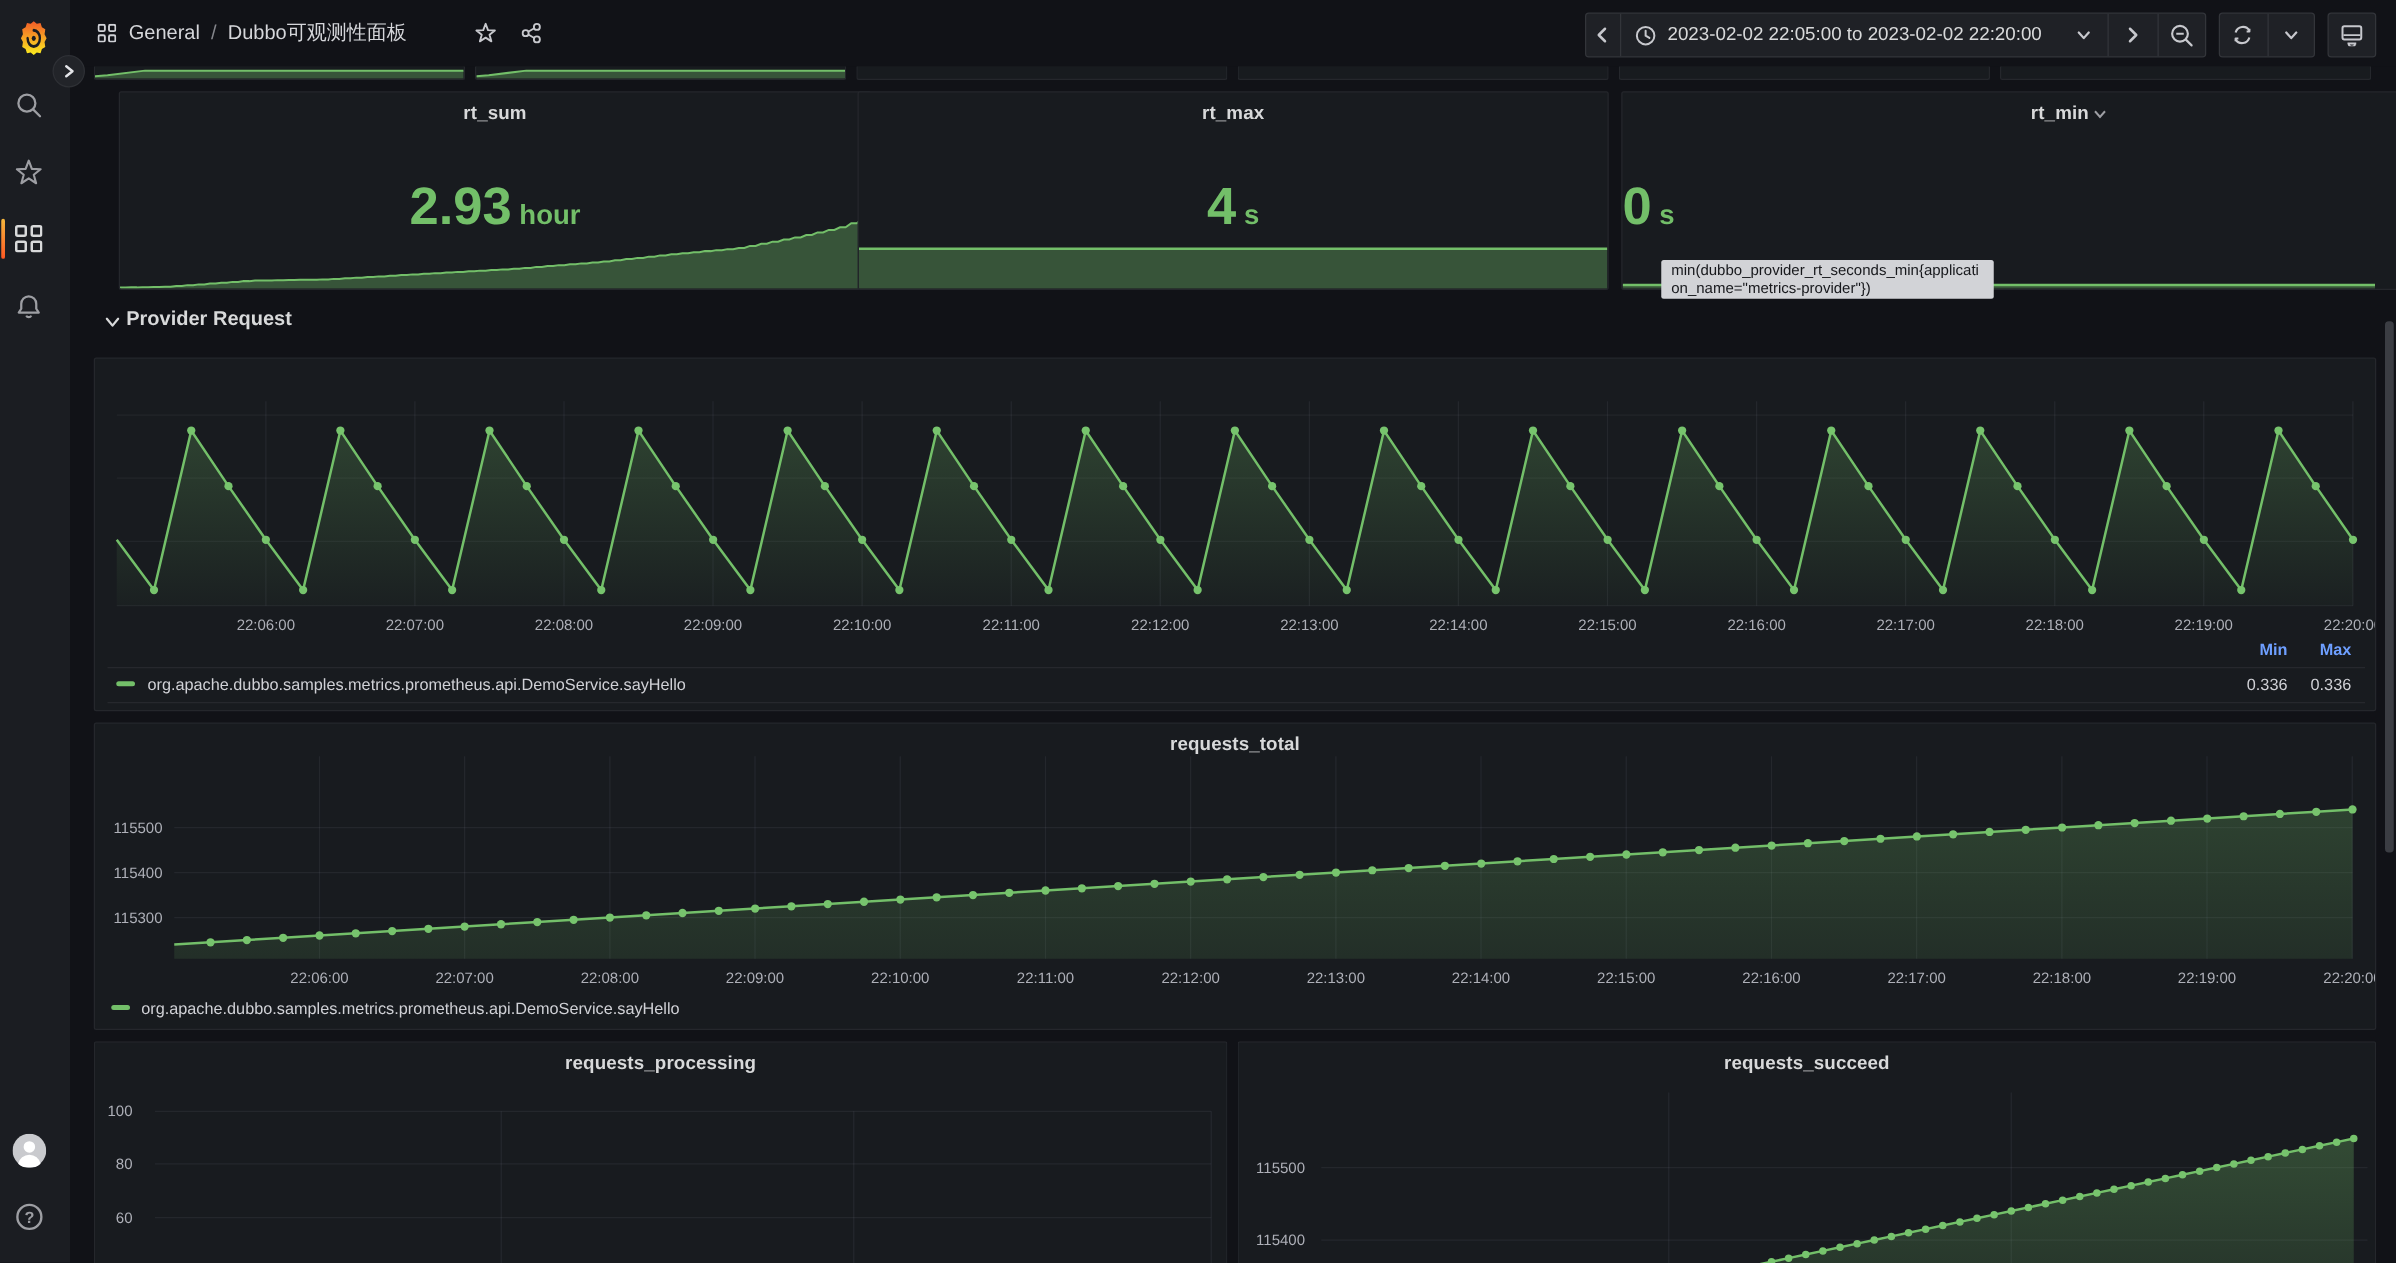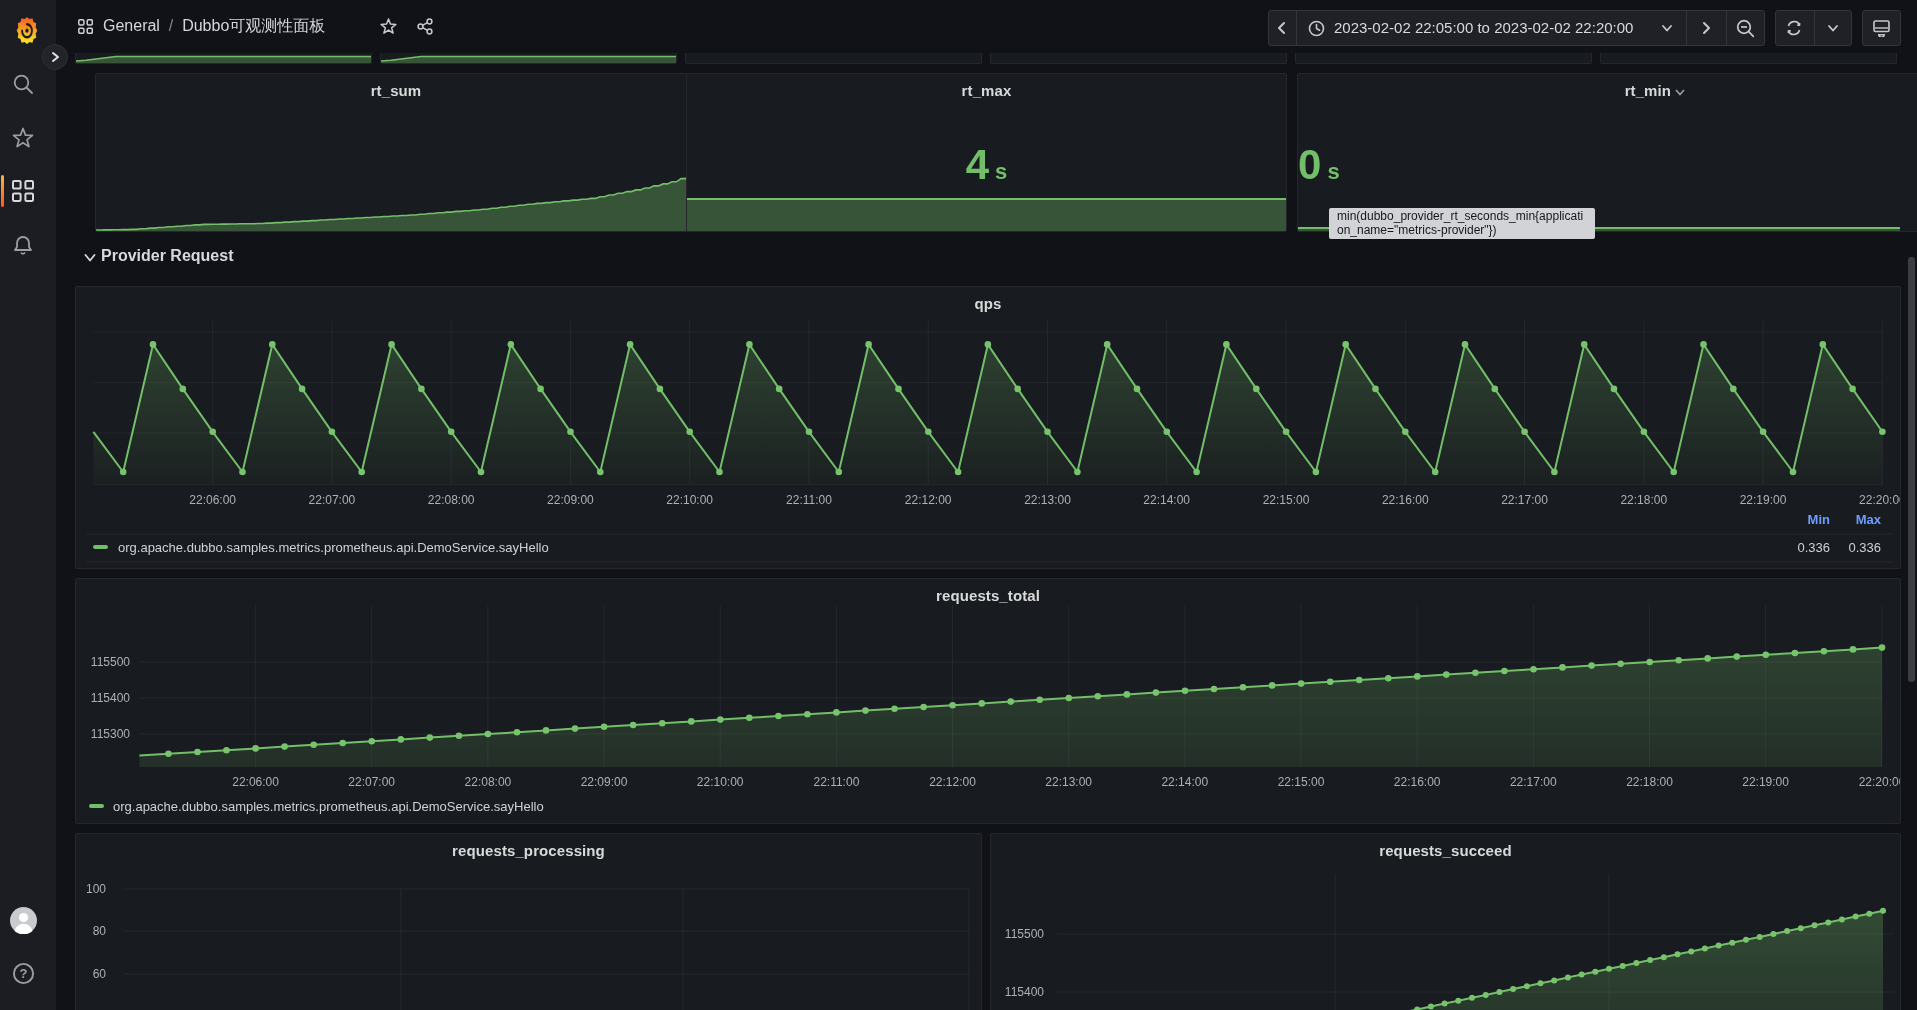--- a/index.html
+++ b/index.html
@@ -128,20 +128,23 @@
 <div class="panel" style="left:685px;top:53px;width:297px;height:11px;border-top:none;border-radius:0 0 2px 2px;"></div>
 <div class="panel" style="left:990px;top:53px;width:297px;height:11px;border-top:none;border-radius:0 0 2px 2px;"></div>
 <div class="panel" style="left:1295px;top:53px;width:297px;height:11px;border-top:none;border-radius:0 0 2px 2px;"></div>
 <div class="panel" style="left:1600px;top:53px;width:297px;height:11px;border-top:none;border-radius:0 0 2px 2px;"></div>
 <div class="panel" style="left:75px;top:73px;width:602px;height:159px;margin-left:20px;">
 <svg class="abs" style="left:0;bottom:0" width="601" height="159">
 <path d="M0.0,158.0 L4.5,158.0 L9.0,157.9 L13.5,157.9 L18.0,157.8 L22.5,157.8 L27.0,157.6 L31.5,157.6 L36.0,157.4 L40.5,157.4 L45.0,156.8 L49.5,156.8 L54.0,156.1 L58.5,156.1 L63.0,155.5 L67.5,155.5 L72.0,154.8 L76.5,154.8 L81.0,154.2 L85.5,154.2 L90.0,153.5 L94.5,153.5 L99.0,152.9 L103.5,152.9 L108.0,152.4 L112.5,152.4 L117.0,152.3 L121.5,152.3 L126.0,152.1 L130.5,152.1 L135.0,152.0 L139.5,152.0 L144.0,151.8 L148.5,151.8 L153.0,151.7 L157.5,151.7 L162.0,151.5 L166.5,151.5 L171.0,151.1 L175.5,151.1 L180.0,150.6 L184.5,150.6 L189.0,150.1 L193.5,150.1 L198.0,149.6 L202.5,149.6 L207.0,149.1 L211.5,149.1 L216.0,148.6 L220.5,148.6 L225.0,148.0 L229.5,148.0 L234.0,147.5 L238.5,147.5 L243.0,147.0 L247.5,147.0 L252.0,146.5 L256.5,146.5 L261.0,146.0 L265.5,146.0 L270.0,145.5 L274.5,145.5 L279.0,145.0 L283.5,145.0 L288.0,144.5 L292.5,144.5 L297.0,144.0 L301.5,144.0 L306.0,143.5 L310.5,143.5 L315.0,143.0 L319.5,143.0 L324.0,142.3 L328.5,142.3 L333.0,141.5 L337.5,141.5 L342.0,140.8 L346.5,140.8 L351.0,140.1 L355.5,140.1 L360.0,139.4 L364.5,139.4 L369.0,138.7 L373.5,138.7 L378.0,138.0 L382.5,138.0 L387.0,137.2 L391.5,137.2 L396.0,136.2 L400.5,136.2 L405.0,135.2 L409.5,135.2 L414.0,134.3 L418.5,134.3 L423.0,133.3 L427.5,133.3 L432.0,132.3 L436.5,132.3 L441.0,131.4 L445.5,131.4 L450.0,130.6 L454.5,130.6 L459.0,129.8 L463.5,129.8 L468.0,128.9 L472.5,128.9 L477.0,128.1 L481.5,128.1 L486.0,127.3 L490.5,127.3 L495.0,126.4 L499.5,126.4 L504.0,124.7 L508.5,124.7 L513.0,123.0 L517.5,123.0 L522.0,121.3 L526.5,121.3 L531.0,119.6 L535.5,119.6 L540.0,117.9 L544.5,117.9 L549.0,116.0 L553.5,116.0 L558.0,113.9 L562.5,113.9 L567.0,111.9 L571.5,111.9 L576.0,109.8 L580.5,109.8 L585.0,106.6 L589.5,106.6 L594.0,102.6 L596.5,102.6 L601.0,99.0 L601.0,159.0 L0.0,159.0 Z" fill="rgba(115,191,105,0.35)"></path>
 <path d="M0.0,158.0 L4.5,158.0 L9.0,157.9 L13.5,157.9 L18.0,157.8 L22.5,157.8 L27.0,157.6 L31.5,157.6 L36.0,157.4 L40.5,157.4 L45.0,156.8 L49.5,156.8 L54.0,156.1 L58.5,156.1 L63.0,155.5 L67.5,155.5 L72.0,154.8 L76.5,154.8 L81.0,154.2 L85.5,154.2 L90.0,153.5 L94.5,153.5 L99.0,152.9 L103.5,152.9 L108.0,152.4 L112.5,152.4 L117.0,152.3 L121.5,152.3 L126.0,152.1 L130.5,152.1 L135.0,152.0 L139.5,152.0 L144.0,151.8 L148.5,151.8 L153.0,151.7 L157.5,151.7 L162.0,151.5 L166.5,151.5 L171.0,151.1 L175.5,151.1 L180.0,150.6 L184.5,150.6 L189.0,150.1 L193.5,150.1 L198.0,149.6 L202.5,149.6 L207.0,149.1 L211.5,149.1 L216.0,148.6 L220.5,148.6 L225.0,148.0 L229.5,148.0 L234.0,147.5 L238.5,147.5 L243.0,147.0 L247.5,147.0 L252.0,146.5 L256.5,146.5 L261.0,146.0 L265.5,146.0 L270.0,145.5 L274.5,145.5 L279.0,145.0 L283.5,145.0 L288.0,144.5 L292.5,144.5 L297.0,144.0 L301.5,144.0 L306.0,143.5 L310.5,143.5 L315.0,143.0 L319.5,143.0 L324.0,142.3 L328.5,142.3 L333.0,141.5 L337.5,141.5 L342.0,140.8 L346.5,140.8 L351.0,140.1 L355.5,140.1 L360.0,139.4 L364.5,139.4 L369.0,138.7 L373.5,138.7 L378.0,138.0 L382.5,138.0 L387.0,137.2 L391.5,137.2 L396.0,136.2 L400.5,136.2 L405.0,135.2 L409.5,135.2 L414.0,134.3 L418.5,134.3 L423.0,133.3 L427.5,133.3 L432.0,132.3 L436.5,132.3 L441.0,131.4 L445.5,131.4 L450.0,130.6 L454.5,130.6 L459.0,129.8 L463.5,129.8 L468.0,128.9 L472.5,128.9 L477.0,128.1 L481.5,128.1 L486.0,127.3 L490.5,127.3 L495.0,126.4 L499.5,126.4 L504.0,124.7 L508.5,124.7 L513.0,123.0 L517.5,123.0 L522.0,121.3 L526.5,121.3 L531.0,119.6 L535.5,119.6 L540.0,117.9 L544.5,117.9 L549.0,116.0 L553.5,116.0 L558.0,113.9 L562.5,113.9 L567.0,111.9 L571.5,111.9 L576.0,109.8 L580.5,109.8 L585.0,106.6 L589.5,106.6 L594.0,102.6 L596.5,102.6 L601.0,99.0" fill="none" stroke="#73bf69" stroke-width="1.6"></path>
 </svg>
 <div class="ptitle">rt_sum</div>
+<div class="abs" style="left:0;top:67px;width:100%;text-align:center;line-height:48px;">
+<span style="color:#73bf69;font-weight:700;font-size:42px;">2.93</span><span style="color:#73bf69;font-weight:700;font-size:22px;"> hour</span>
+</div>
 </div>
 <div class="panel" style="left:686px;top:73px;width:601px;height:159px;">
 <svg class="abs" style="left:0;bottom:0" width="599" height="159">
 <rect x="0" y="127" width="599" height="32" fill="rgba(115,191,105,0.35)"></rect>
 <line x1="0" y1="127" x2="599" y2="127" stroke="#73bf69" stroke-width="2"></line>
 </svg>
 <div class="ptitle">rt_max</div>
 <div class="abs" style="left:0;top:67px;width:100%;text-align:center;line-height:48px;">
 <span style="color:#73bf69;font-weight:700;font-size:42px;">4</span><span style="color:#73bf69;font-weight:700;font-size:22px;"> s</span>
 </div>
@@ -270,21 +273,20 @@
       <text x="1806.4" y="217" text-anchor="middle" class="ax">22:20:00</text>
 <text x="1754" y="237" text-anchor="end" class="lgh">Min</text>
 <text x="1805" y="237" text-anchor="end" class="lgh">Max</text>
 <line x1="10" y1="247" x2="1816" y2="247" stroke="rgba(204,204,220,0.08)"></line>
 <rect x="17" y="258" width="15" height="4" rx="2" fill="#73bf69"></rect>
 <text x="42" y="265" class="lg">org.apache.dubbo.samples.metrics.prometheus.api.DemoService.sayHello</text>
 <text x="1754" y="265" text-anchor="end" class="lg">0.336</text>
 <text x="1805" y="265" text-anchor="end" class="lg">0.336</text>
 <line x1="10" y1="275" x2="1816" y2="275" stroke="rgba(204,204,220,0.08)"></line>
 </svg>
-<div class="ptitle">qps</div>
 </div>
 <div class="panel" style="left:75px;top:578px;width:1826px;height:246px;">
 <svg class="abs" style="left:0;top:0" width="1826" height="246">
 <defs>
         <linearGradient id="gt" x1="0" y1="26.0" x2="0" y2="188.0" gradientUnits="userSpaceOnUse">
 <stop offset="0" stop-color="#73bf69" stop-opacity="0.28"></stop>
           <stop offset="1" stop-color="#73bf69" stop-opacity="0.12"></stop>
         </linearGradient>
       </defs>
 <line x1="179.6" y1="26.0" x2="179.6" y2="188.0" stroke="rgba(204,204,220,0.07)"></line>

